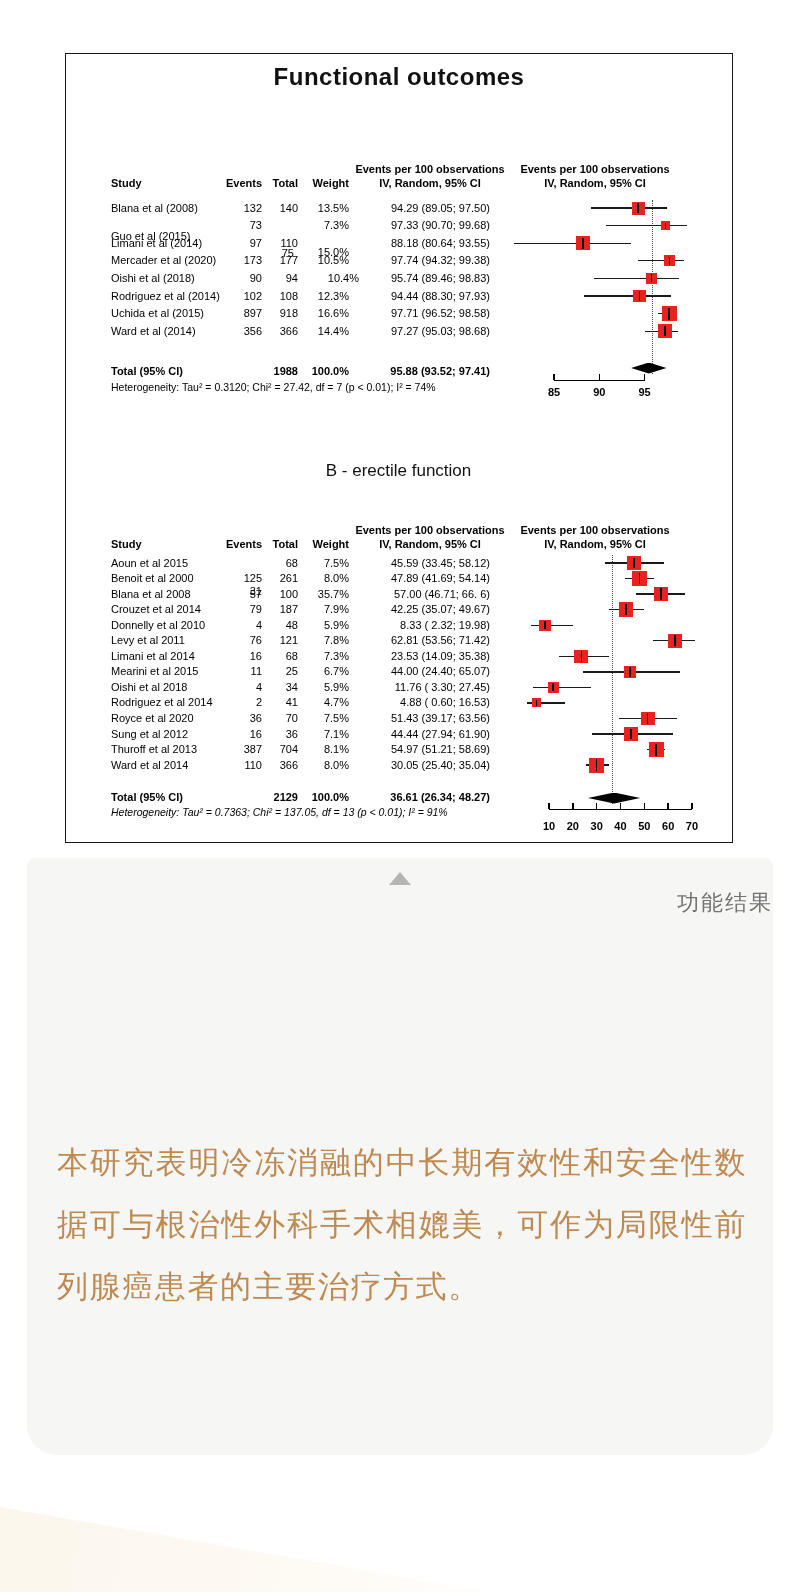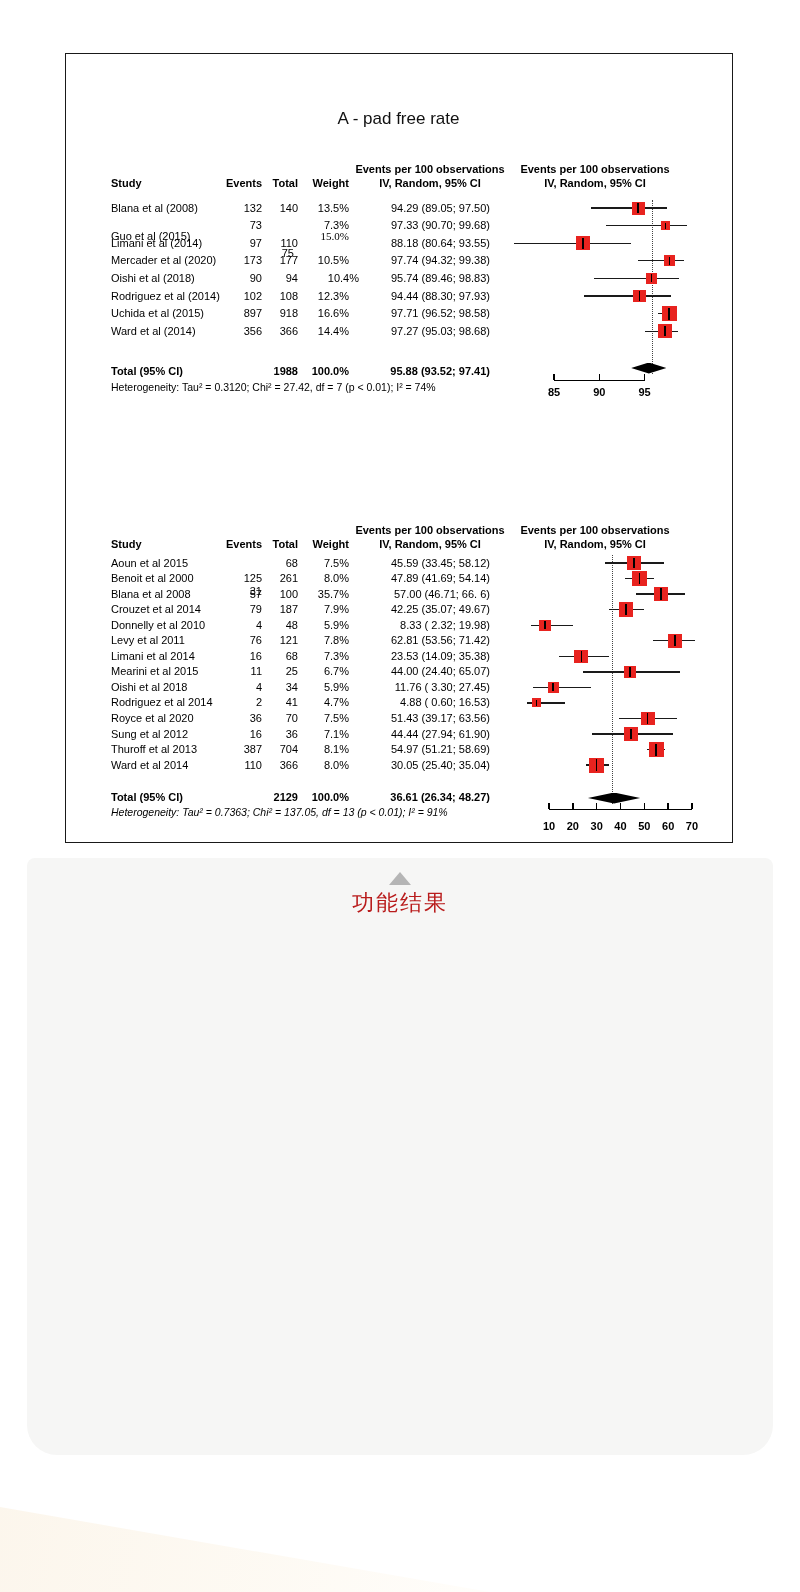--- a/index.html
+++ b/index.html
@@ -34,22 +34,22 @@
   .bottom-panel{
     position:absolute;left:27px;top:858px;width:746px;height:597px;
     background:#f6f6f5;border-radius:8px 8px 30px 30px;
   }
   .tri{
     position:absolute;left:50%;top:14px;transform:translateX(-50%);
     width:0;height:0;border-left:11px solid transparent;border-right:11px solid transparent;
     border-bottom:13px solid #b5b5b5;
   }
   .caption{
-    position:absolute;left:0;top:30px;width:100%;text-align:center;
-    font-size:22px;line-height:30px;color:#b91c1c;letter-spacing:2px;
+    position:absolute;left:0;top:30px;width:100%;text-align:right;
+    font-size:22px;line-height:30px;color:#737373;letter-spacing:2px;
   }
   .concl-h{
     position:absolute;left:0;top:190px;width:100%;text-align:center;
     font-family:"Liberation Serif", serif;font-weight:700;
     font-size:47px;line-height:58px;letter-spacing:14px;text-indent:14px;
     background:linear-gradient(180deg,#dcb67b 8%,#c08d55 50%,#a8743a 95%);
     -webkit-background-clip:text;background-clip:text;color:transparent;
   }
   .concl-p{
     position:absolute;left:30px;top:274px;width:690px;
@@ -59,22 +59,22 @@
   .corner-wash{
     position:absolute;left:0;bottom:0;width:490px;height:118px;
     background:linear-gradient(100deg,#fbf3e6 0%,#fdf8ef 55%,#fffdf9 100%);
     clip-path:polygon(0 28%,100% 100%,0 100%);opacity:.75;
   }
 </style>
 </head>
 <body>
 
 <div class="fig-box">
-
-<div class="t c panel-sub" style="left: 0px; top: 52px; width: 665px;">A - pad free rate</div>
+  <div class="fig-title">Functional outcomes</div>
+
     <div class="t bold c" style="left: 284px; top: 109px; width: 160px;">Events per 100 observations</div>
     <div class="t bold c" style="left: 449px; top: 109px; width: 160px;">Events per 100 observations</div>
     <div class="t bold" style="left: 45px; top: 123px;">Study</div>
     <div class="t bold r" style="left: 130px; top: 123px; width: 66px;">Events</div>
     <div class="t bold r" style="left: 200px; top: 123px; width: 32px;">Total</div>
     <div class="t bold r" style="left: 235px; top: 123px; width: 48px;">Weight</div>
     <div class="t bold c" style="left: 284px; top: 123px; width: 160px;">IV, Random, 95% CI</div>
     <div class="t bold c" style="left: 449px; top: 123px; width: 160px;">IV, Random, 95% CI</div>
     <div class="dotted" style="left: 585.773px; top: 146px; height: 174px;"></div>
     <div class="t" style="left: 45px; top: 147.5px;">Blana et al (2008)</div>
@@ -89,21 +89,21 @@
     <div class="t r" style="left: 130px; top: 165.1px; width: 66px;">73</div>
     <div class="t r" style="left: 196px; top: 165.1px; width: 32px; margin-top: 28px;">75</div>
     <div class="t r" style="left: 235px; top: 165.1px; width: 48px;">7.3%</div>
     <div class="t r" style="left: 284px; top: 165.1px; width: 140px;">97.33 (90.70; 99.68)</div>
     <div class="ciline" style="left: 539.642px; top: 170.9px; width: 81.3588px;"></div>
     <div class="sq" style="left: 595.21px; top: 167.1px; width: 9px; height: 9px; background: rgb(232, 35, 31);"></div>
     <div class="citick" style="left: 599.01px; top: 168.6px; height: 6px;"></div>
     <div class="t" style="left: 45px; top: 182.7px;">Limani et al (2014)</div>
     <div class="t r" style="left: 130px; top: 182.7px; width: 66px;">97</div>
     <div class="t r" style="left: 200px; top: 182.7px; width: 32px;">110</div>
-    <div class="t r" style="left: 235px; top: 176px; width: 48px; font-family: Liberation Serif, serif;">15.0%</div>
+    <div class="t r" style="left: 235px; top: 192px; width: 48px;">15.0%</div>
     <div class="t r" style="left: 284px; top: 182.7px; width: 140px;">88.18 (80.64; 93.55)</div>
     <div class="ciline" style="left: 448.498px; top: 188.5px; width: 116.965px;"></div>
     <div class="sq" style="left: 509.827px; top: 182.216px; width: 13.9677px; height: 13.9677px; background: rgb(232, 35, 31);"></div>
     <div class="citick" style="left: 516.111px; top: 183.716px; height: 10.9677px;"></div>
     <div class="t" style="left: 45px; top: 200.3px;">Mercader et al (2020)</div>
     <div class="t r" style="left: 130px; top: 200.3px; width: 66px;">173</div>
     <div class="t r" style="left: 200px; top: 200.3px; width: 32px;">177</div>
     <div class="t r" style="left: 235px; top: 200.3px; width: 48px;">10.5%</div>
     <div class="t r" style="left: 284px; top: 200.3px; width: 140px;">97.74 (94.32; 99.38)</div>
     <div class="ciline" style="left: 572.439px; top: 206.1px; width: 45.8436px;"></div>
@@ -147,20 +147,21 @@
     <div class="t bold r" style="left: 284px; top: 310.5px; width: 140px;">95.88 (93.52; 97.41)</div>
     <div class="t het" style="left: 45px; top: 327px;">Heterogeneity: Tau² = 0.3120; Chi² = 27.42, df = 7 (p &lt; 0.01); I² = 74%</div>
     <div class="diamond" style="left: 565.191px; top: 308.5px; width: 35.2434px; height: 11px; background: rgb(0, 0, 0);"></div>
     <div class="axline" style="left: 488px; top: 326px; width: 90.6px;"></div>
     <div class="axtick" style="left: 487.3px; top: 320px;"></div>
     <div class="t bold c" style="left: 473px; top: 332px; width: 30px;">85</div>
     <div class="axtick" style="left: 532.6px; top: 320px;"></div>
     <div class="t bold c" style="left: 518.3px; top: 332px; width: 30px;">90</div>
     <div class="axtick" style="left: 577.9px; top: 320px;"></div>
     <div class="t bold c" style="left: 563.6px; top: 332px; width: 30px;">95</div>
+    <div class="t c panel-sub" style="left: 0px; top: 404px; width: 665px;">B - erectile function</div>
     <div class="t bold c" style="left: 284px; top: 470px; width: 160px;">Events per 100 observations</div>
     <div class="t bold c" style="left: 449px; top: 470px; width: 160px;">Events per 100 observations</div>
     <div class="t bold" style="left: 45px; top: 484px;">Study</div>
     <div class="t bold r" style="left: 130px; top: 484px; width: 66px;">Events</div>
     <div class="t bold r" style="left: 200px; top: 484px; width: 32px;">Total</div>
     <div class="t bold r" style="left: 235px; top: 484px; width: 48px;">Weight</div>
     <div class="t bold c" style="left: 284px; top: 484px; width: 160px;">IV, Random, 95% CI</div>
     <div class="t bold c" style="left: 449px; top: 484px; width: 160px;">IV, Random, 95% CI</div>
     <div class="dotted" style="left: 545.62px; top: 501px; height: 249px;"></div>
     <div class="t" style="left: 45px; top: 502.5px;">Aoun et al 2015</div>
@@ -294,15 +295,16 @@
     <div class="t bold c" style="left: 563.332px; top: 766px; width: 30px;">50</div>
     <div class="axtick" style="left: 601.465px; top: 749px;"></div>
     <div class="t bold c" style="left: 587.165px; top: 766px; width: 30px;">60</div>
     <div class="axtick" style="left: 625.298px; top: 749px;"></div>
     <div class="t bold c" style="left: 610.998px; top: 766px; width: 30px;">70</div>
   </div>
 
 <div class="bottom-panel">
   <div class="tri"></div>
   <div class="caption">功能结果</div>
+  <div class="concl-p">本研究表明冷冻消融的中长期有效性和安全性数据可与根治性外科手术相媲美，可作为局限性前列腺癌患者的主要治疗方式。</div>
 </div>
 
 <div class="corner-wash"></div>
 
 </body></html>

